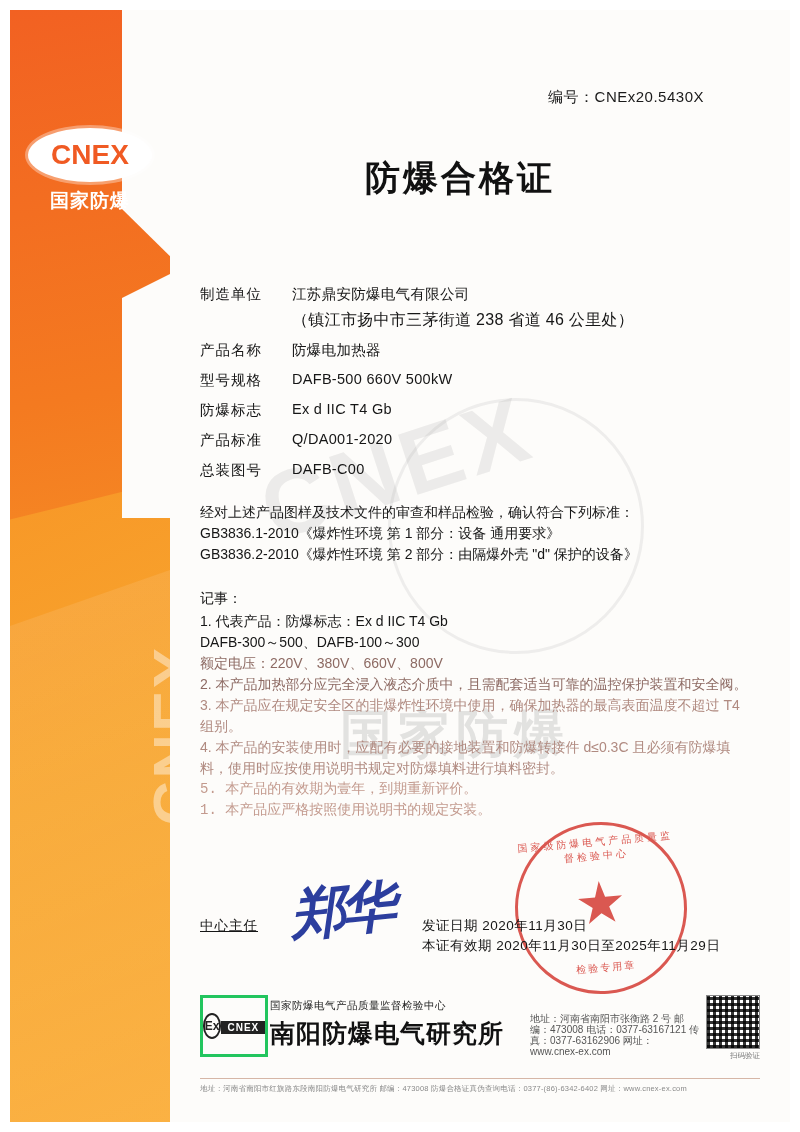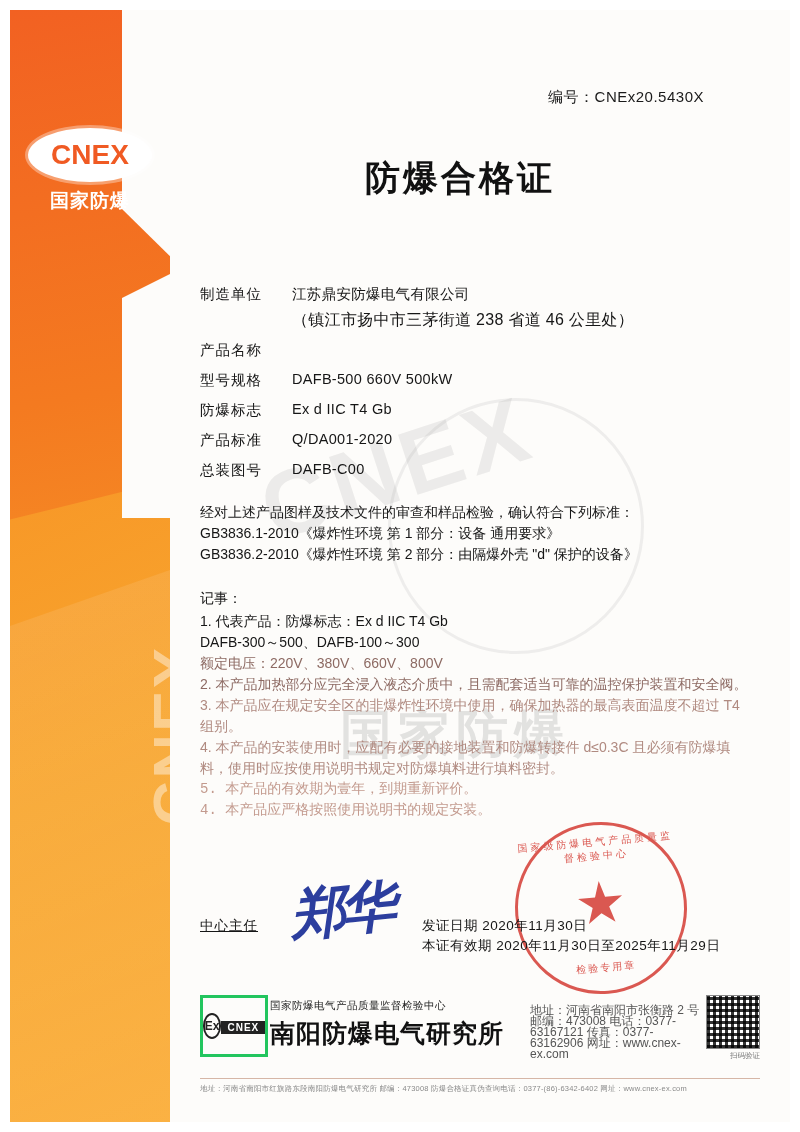--- a/index.html
+++ b/index.html
@@ -371,23 +371,23 @@
     left: 70px;
     top: 22px;
     font-size: 25px;
     font-weight: bold;
     color: #111;
     letter-spacing: 1px;
   }
   .footer-addr {
     position: absolute;
     left: 330px;
-    top: 10px;
+    top: 18px;
     width: 170px;
-    font-size: 12px;
+    font-size: 10px;
     line-height: 11px;
     color: #555;
   }
   .qr {
     position: absolute;
     right: 0;
     top: 0;
     width: 52px;
     height: 52px;
     background:
@@ -453,20 +453,21 @@
 
     <div class="fields">
       <div class="field-row">
         <div class="field-label">制造单位</div>
         <div class="field-value">江苏鼎安防爆电气有限公司</div>
       </div>
       <div class="field-sub">（镇江市扬中市三茅街道 238 省道 46 公里处）</div>
 
       <div class="field-row">
         <div class="field-label">产品名称</div>
+        <div class="field-value">防爆电加热器</div>
       </div>
       <div class="field-row">
         <div class="field-label">型号规格</div>
         <div class="field-value">DAFB-500    660V     500kW</div>
       </div>
       <div class="field-row">
         <div class="field-label">防爆标志</div>
         <div class="field-value">Ex d IIC T4 Gb</div>
       </div>
       <div class="field-row">
@@ -487,21 +488,21 @@
 
     <div class="notes">
       <div class="n-head">记事：</div>
       <div>1.  代表产品：防爆标志：Ex d IIC T4 Gb</div>
       <div>DAFB-300～500、DAFB-100～300</div>
       <div class="note-faded-1">额定电压：220V、380V、660V、800V</div>
       <div class="note-faded-1">2. 本产品加热部分应完全浸入液态介质中，且需配套适当可靠的温控保护装置和安全阀。</div>
       <div class="note-faded-2">3. 本产品应在规定安全区的非爆炸性环境中使用，确保加热器的最高表面温度不超过 T4 组别。</div>
       <div class="note-faded-2">4. 本产品的安装使用时，应配有必要的接地装置和防爆转接件 d≤0.3C 且必须有防爆填料，使用时应按使用说明书规定对防爆填料进行填料密封。</div>
       <div class="note-faded-3">5. 本产品的有效期为壹年，到期重新评价。</div>
-      <div class="note-faded-3">4. 本产品应严格按照使用说明书的规定安装。</div>
+      <div class="note-faded-3">1. 本产品应严格按照使用说明书的规定安装。</div>
     </div>
 
     <div class="stamp">
       <div class="stamp-text-top">国家级防爆电气产品质量监督检验中心</div>
       <div class="stamp-star"></div>
       <div class="stamp-text-bottom">检验专用章</div>
     </div>
 
     <div class="sig-area">
       <div class="sig-label">中心主任</div>

